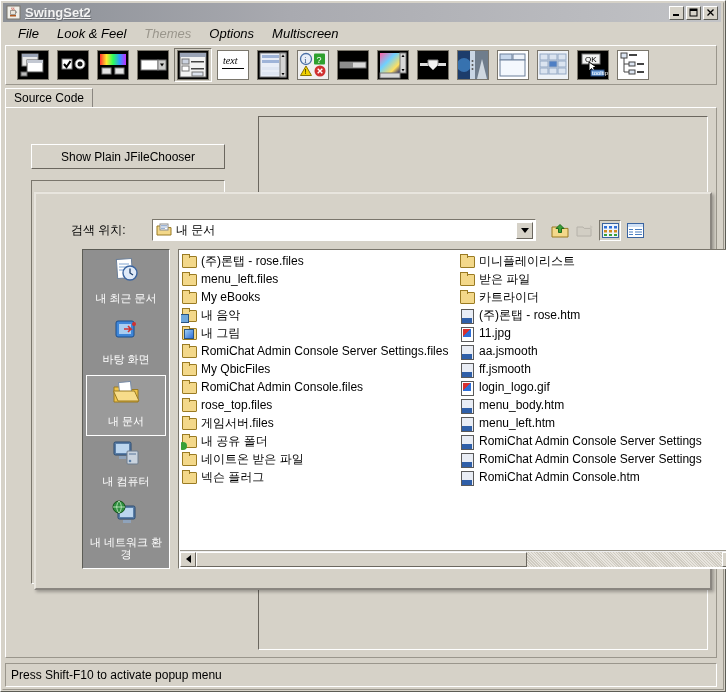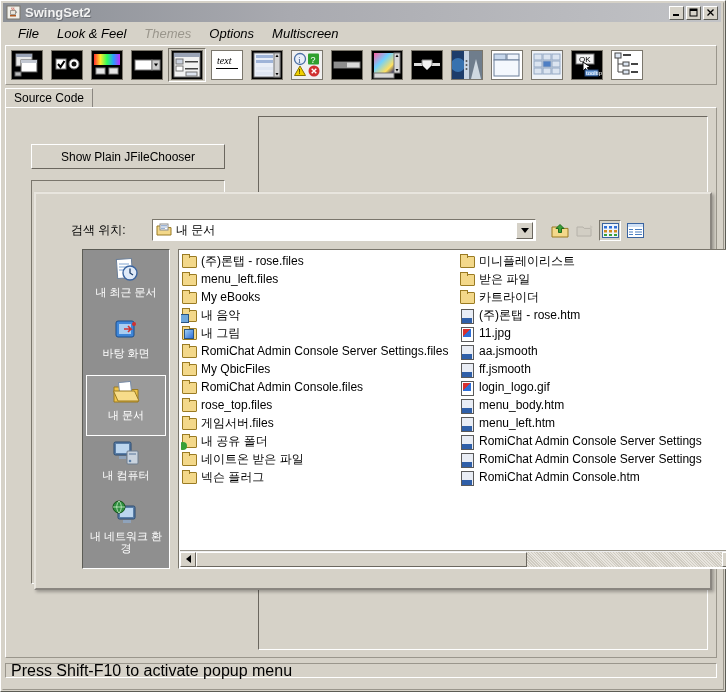--- a/index.html
+++ b/index.html
@@ -32,20 +32,21 @@
     display:flex;align-items:center;
   }
   #titlebar .tb-icon{
     width:15px;height:15px;margin-left:3px;margin-right:4px;
     position:relative;flex:none;
   }
   #titlebar .tb-title{
     color:#f2f2f2;font-size:13px;font-weight:bold;
     text-shadow:1px 1px 0 #6d7076;
     letter-spacing:0px;
+    text-decoration:underline;
   }
   #titlebar .tb-buttons{margin-left:auto;display:flex;margin-right:3px;}
   .tb-btn{
     width:15px;height:14px;margin-left:2px;
     background:#d6d2c8;
     border:1px solid #ffffff;border-right-color:#5c5c55;border-bottom-color:#5c5c55;
     display:flex;align-items:center;justify-content:center;
     font-size:9px;line-height:9px;color:#000;font-family:"DejaVu Sans",sans-serif;
     box-sizing:border-box;
   }
@@ -58,21 +59,21 @@
   }
   .menu-item{
     padding:2px 9px;font-size:13px;color:#000;white-space:nowrap;
   }
   .menu-item.disabled{color:#9a968c;}
   
   #toolbar{
     position:absolute;left:4px;top:44px;width:712px;height:40px;
     background:#d6d2c8;
     border:1px solid #ffffff;border-right-color:#9a968c;border-bottom-color:#9a968c;
-    display:flex;align-items:center;padding-left:2px;box-sizing:border-box;
+    display:flex;align-items:center;padding-left:8px;box-sizing:border-box;
   }
   .tbtn{
     width:38px;height:34px;margin-right:2px;box-sizing:border-box;
     border:1px solid #d6d2c8;
     display:flex;align-items:center;justify-content:center;
     background:#d6d2c8;flex:none;
   }
   .tbtn.sel{
     border:1px solid #7a766c;
     border-right-color:#ffffff;border-bottom-color:#ffffff;
@@ -115,25 +116,25 @@
     border:1px solid #7a766c;border-right-color:#ffffff;border-bottom-color:#ffffff;
     box-sizing:border-box;background:#d6d2c8;
   }
   #right-pane-frame{
     position:absolute;left:252px;top:8px;width:450px;height:534px;
     border:1px solid #6b675f;border-right-color:#ffffff;border-bottom-color:#ffffff;
     box-sizing:border-box;background:#d6d2c8;
   }
   
   #statusbar{
-    position:absolute;left:4px;top:662px;width:712px;height:15px;
+    position:absolute;left:4px;top:662px;width:712px;height:24px;
     background:#d6d2c8;
     border:1px solid #9a968c;border-right-color:#ffffff;border-bottom-color:#ffffff;
     display:flex;align-items:center;padding-left:5px;box-sizing:border-box;
-    font-size:16px;color:#000;
+    font-size:12px;color:#000;
   }
   
   #dialog{
     position:absolute;left:33px;top:191px;width:678px;height:398px;
     background:#d6d2c8;
     border:2px solid #d6d2c8;
     border-top-color:#e8e5de;border-left-color:#e8e5de;
     border-right-color:#8a8680;border-bottom-color:#8a8680;
     box-sizing:border-box;
     box-shadow:2px 2px 3px rgba(0,0,0,0.28);
@@ -188,21 +189,21 @@
     border:1px solid #5c5c55;border-right-color:#ffffff;border-bottom-color:#ffffff;
     padding:3px;
   }
   .sc-item{
     width:80px;height:61px;box-sizing:border-box;
     display:flex;flex-direction:column;align-items:center;justify-content:flex-start;
     padding-top:3px;
   }
   .sc-item.sel{border:1px solid #ffffff;background:#9a9a9a;}
   .sc-ico{width:30px;height:28px;position:relative;}
-  .sc-lab{font-size:11px;color:#ffffff;text-align:center;line-height:12px;margin-top:2px;}
+  .sc-lab{font-size:11px;color:#ffffff;text-align:center;line-height:12px;margin-top:8px;}
   #filelist{
     position:absolute;left:141px;top:36px;width:562px;height:320px;
     background:#fff;box-sizing:border-box;
     border:1px solid #7a766c;border-right-color:#ffffff;border-bottom-color:#ffffff;
     overflow:hidden;
   }
   #fl-cols{position:absolute;left:2px;top:2px;right:2px;bottom:20px;display:flex;}
   .fl-col{width:300px;text-align:center;}
   .fl-row{height:18px;display:flex;align-items:center;white-space:nowrap;overflow:hidden;}
   .fl-ico{width:16px;height:14px;margin-right:4px;position:relative;flex:none;}

